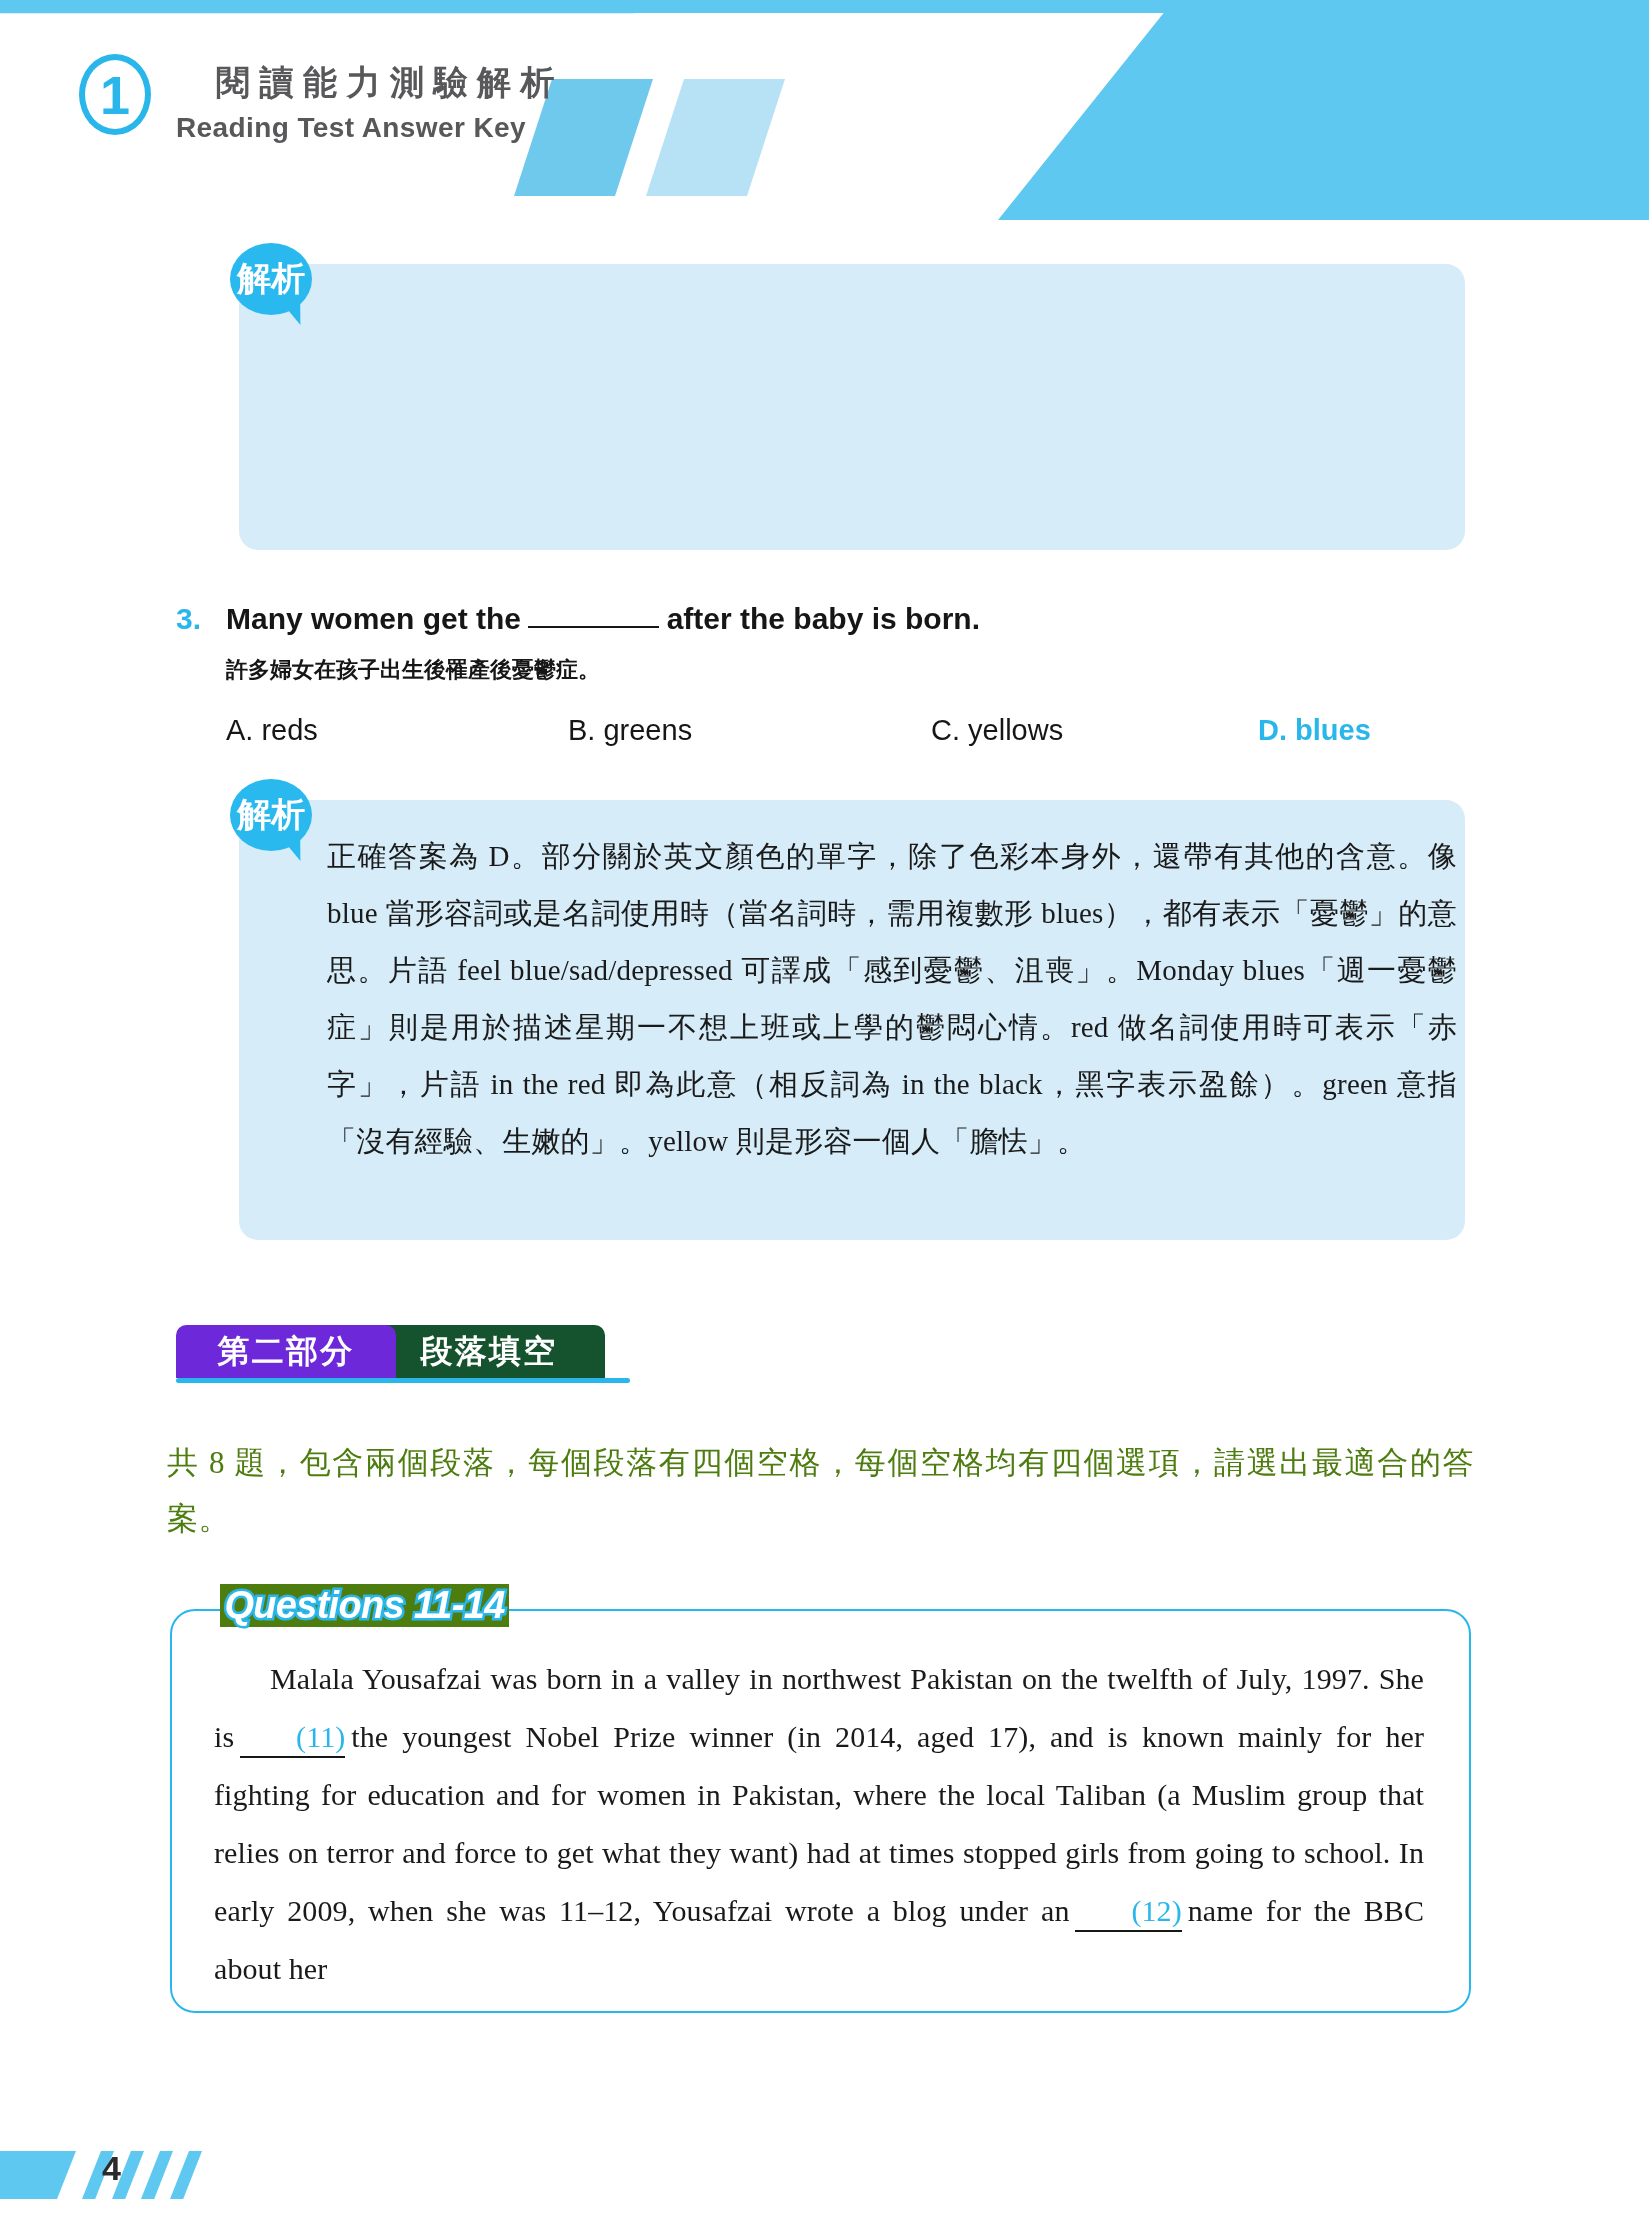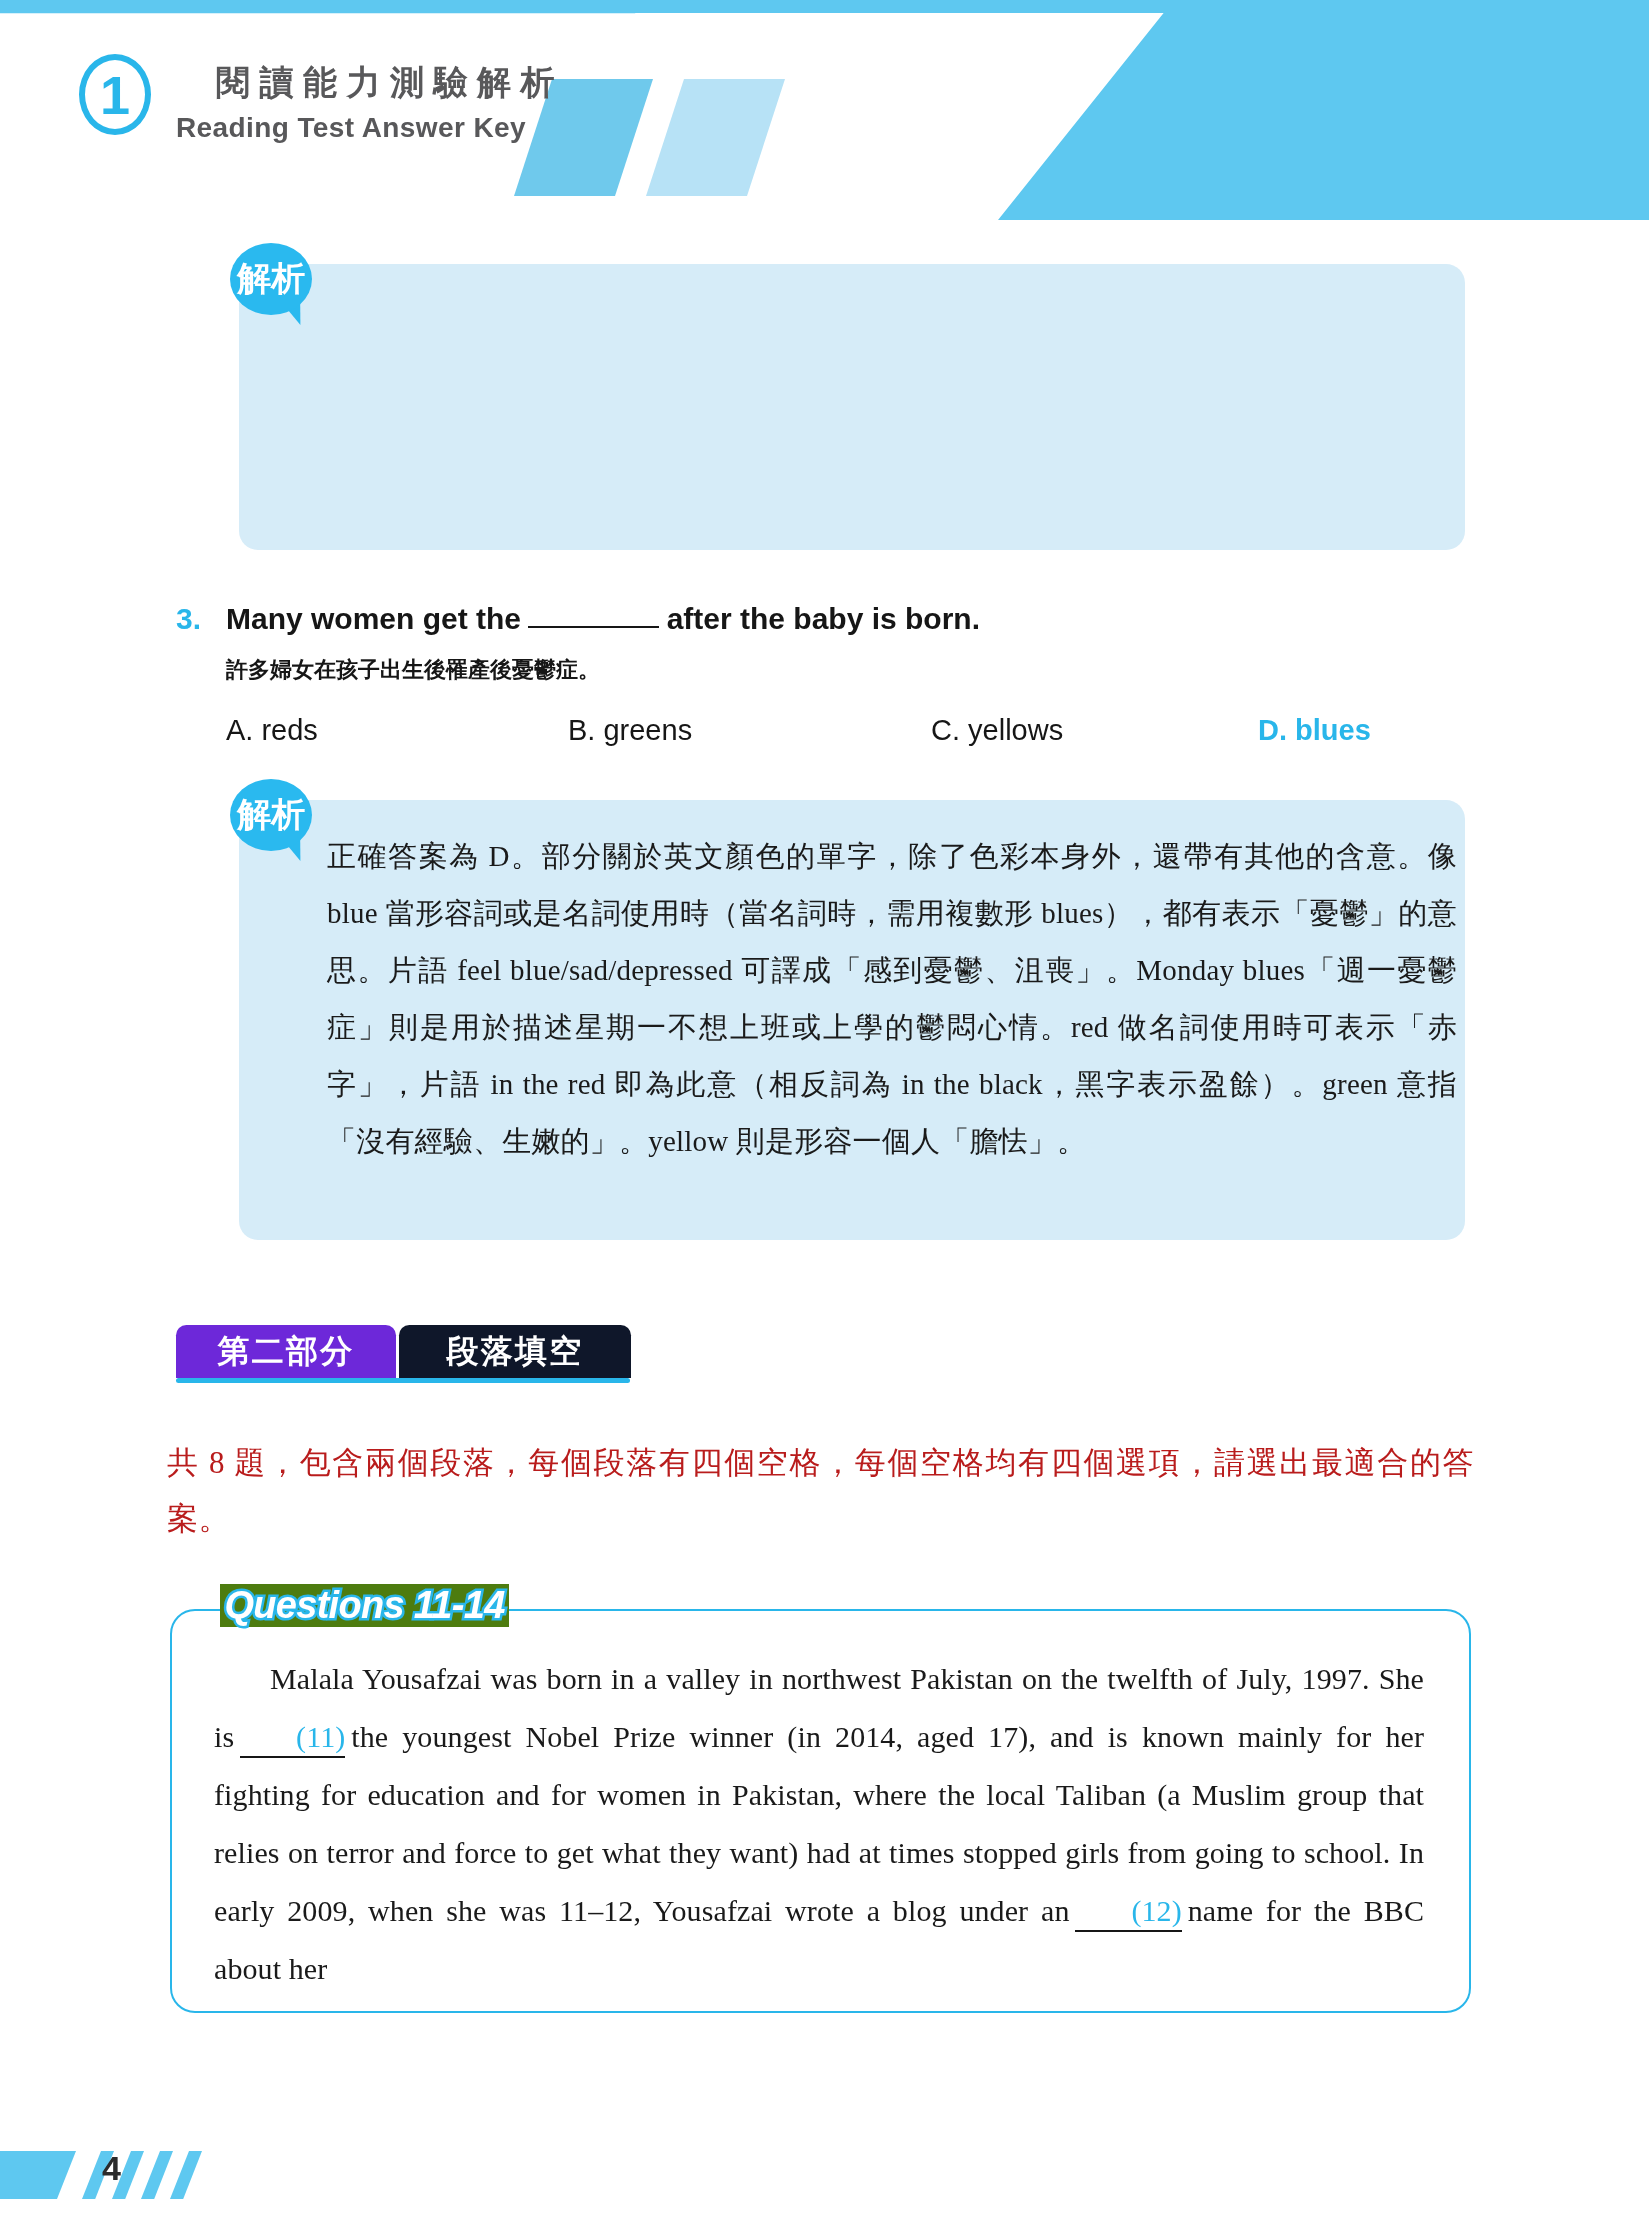--- a/index.html
+++ b/index.html
@@ -227,41 +227,41 @@
     box-sizing: border-box;
   }
   .sec-tab.primary {
     left: 0;
     width: 220px;
     background: #6d28d9;
     border-radius: 10.3px 10.3px 0 0;
     z-index: 2;
   }
   .sec-tab.secondary {
-    left: 223px;
+    left: 197px;
     width: 232px;
-    background: #0f172a;
+    background: #14532d;
     border-radius: 10.3px 10.3px 0 0;
     z-index: 1;
   }
   .sec-underline {
     position: absolute;
     left: 0; top: 53px;
     width: 454px; height: 5.1px;
     background: #29b6ea;
     border-radius: 2.9px;
   }
 
   
   .sec-instruction {
     position: absolute;
     font-family: "Liberation Serif", "DejaVu Serif", serif;
     font-size: 31px;
     line-height: 56px;
-    color: #b91c1c;
+    color: #4d7c0f;
     text-align: justify;
     letter-spacing: 0.4px;
   }
 
   
   .passage-box {
     position: absolute;
     border: 2.9px solid #29b6ea;
     border-radius: 25px;
     box-sizing: border-box;

